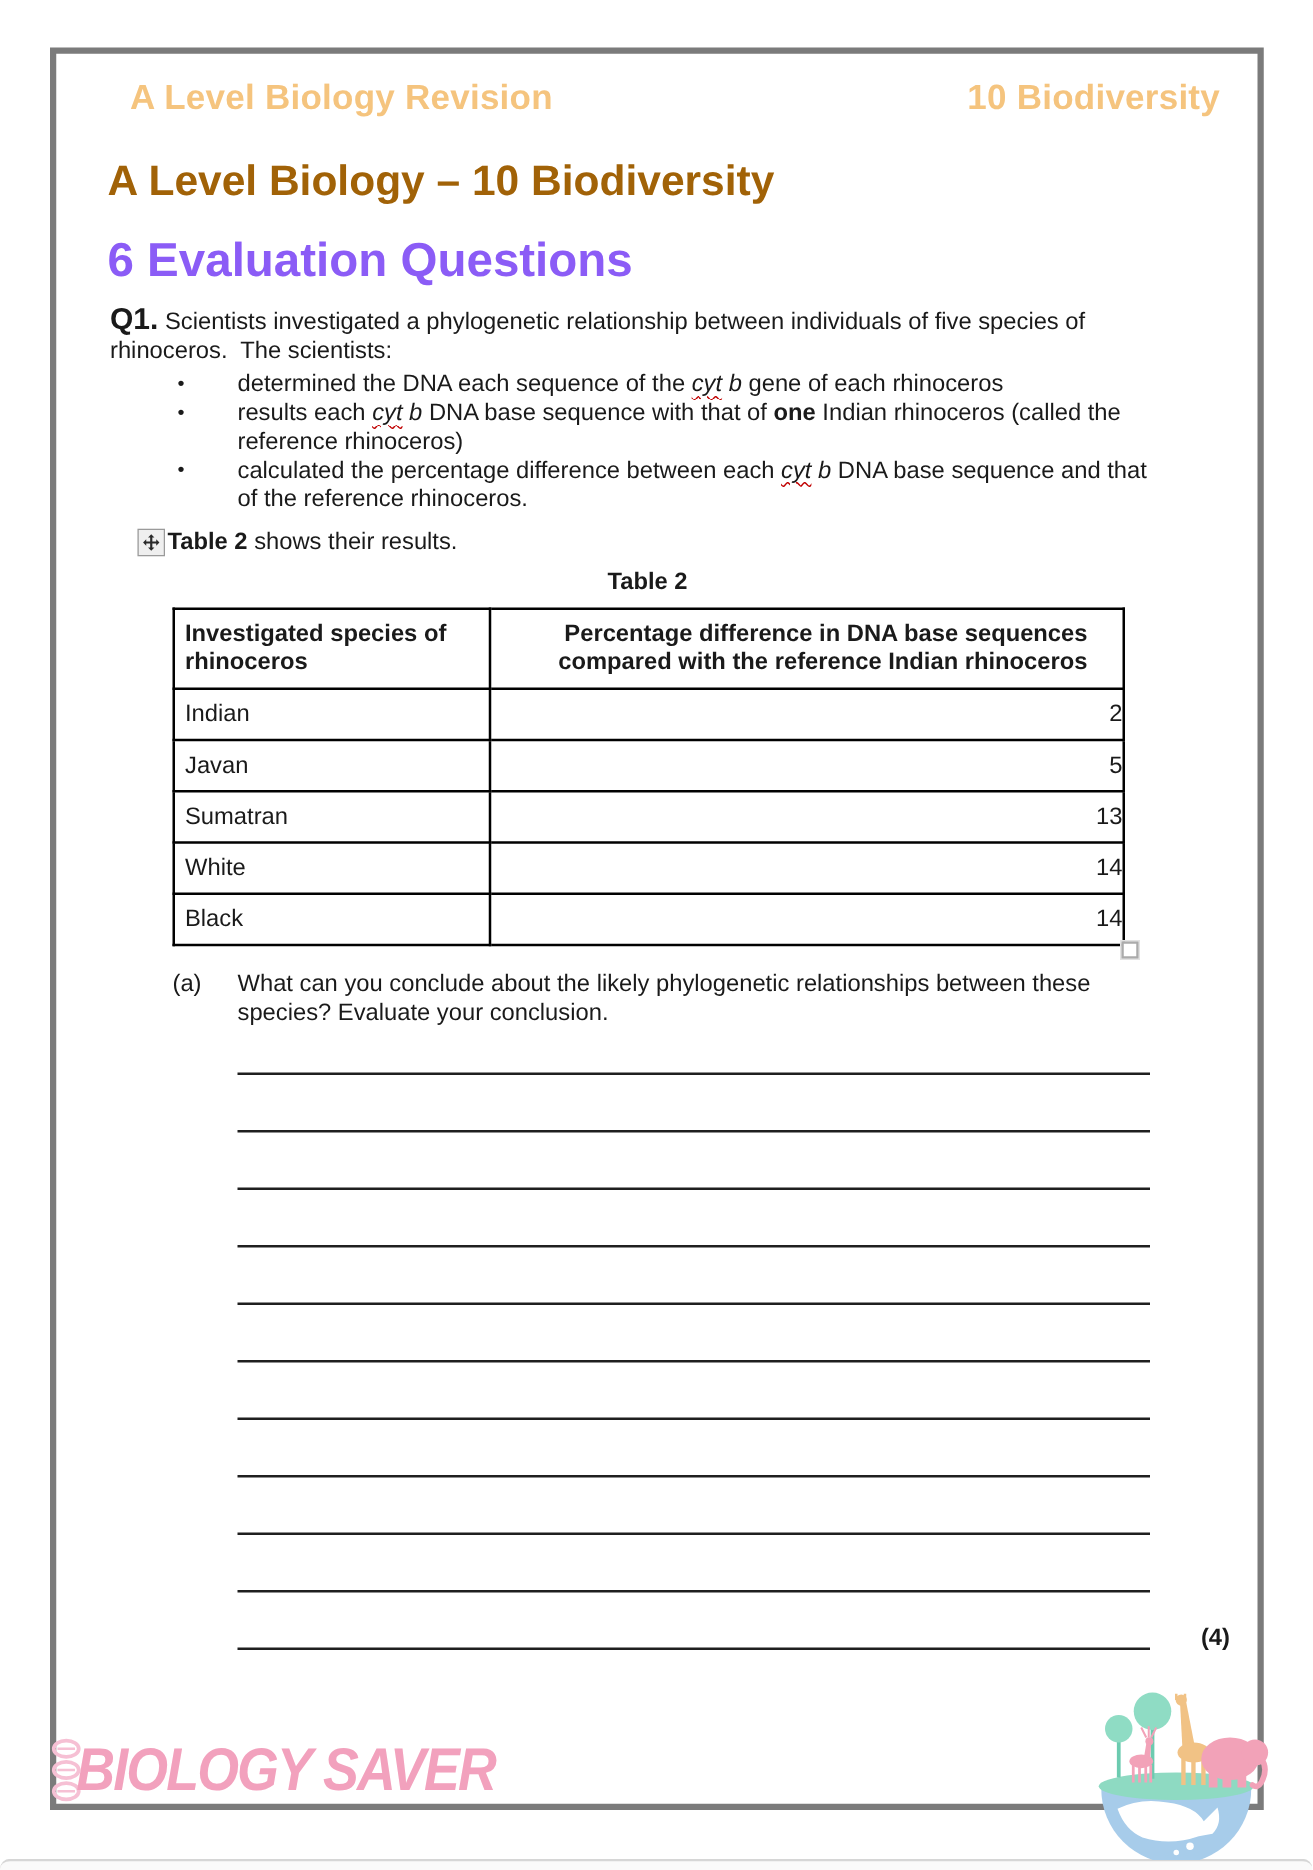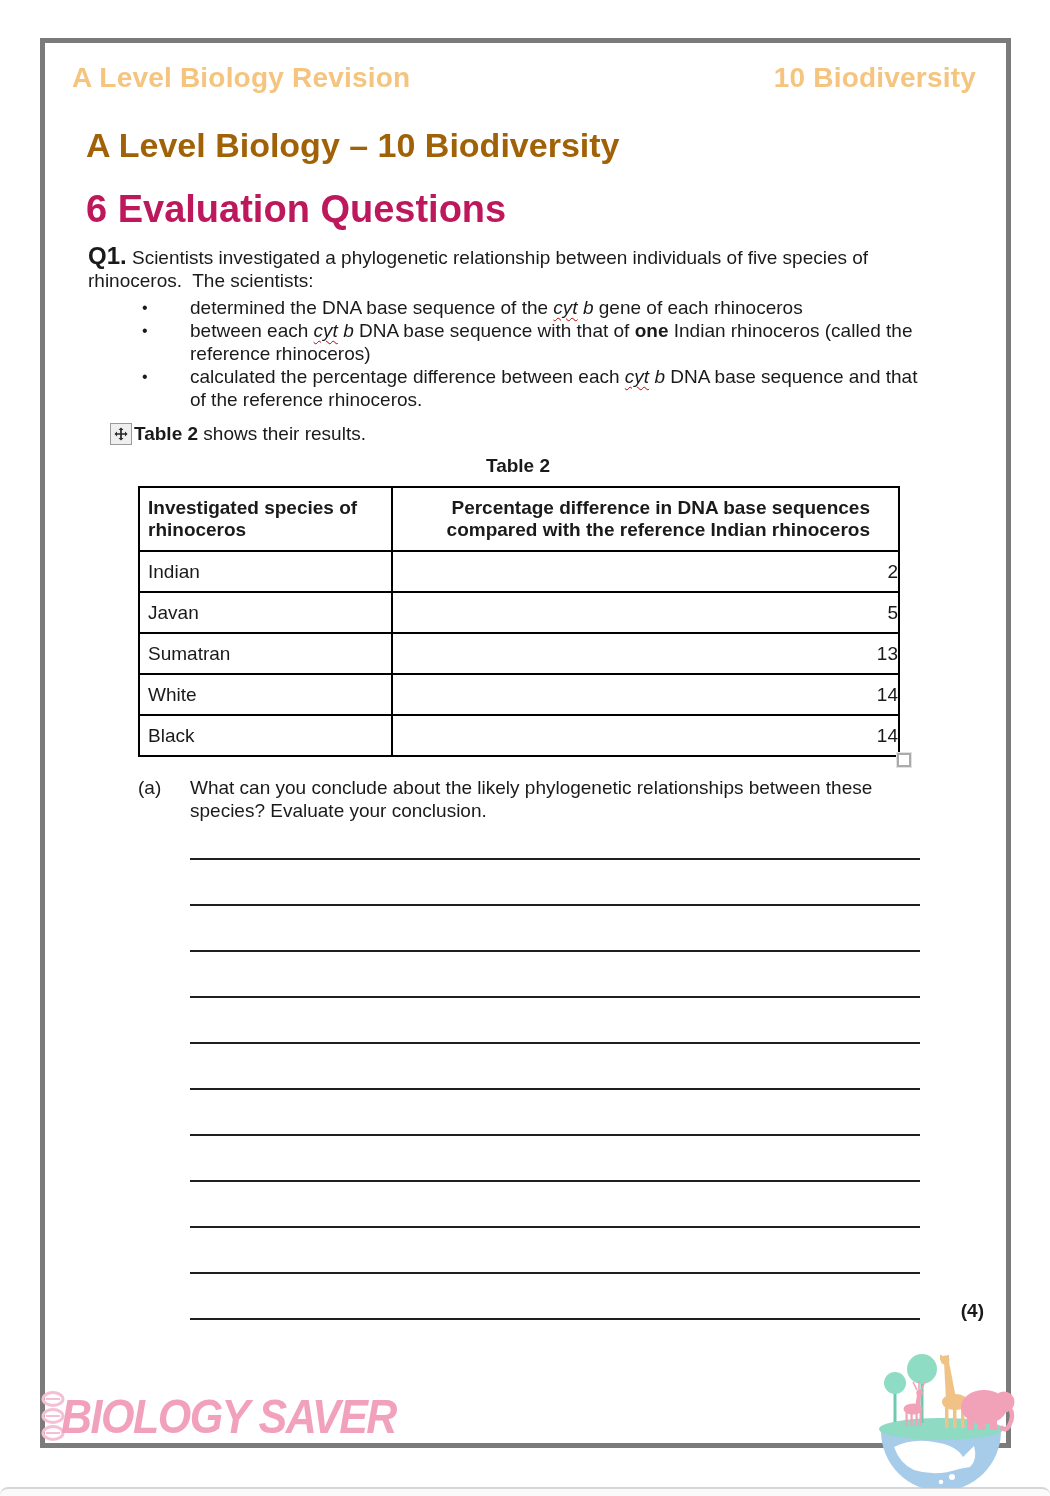--- a/index.html
+++ b/index.html
@@ -5,25 +5,25 @@
   html,body{margin:0;padding:0;}
   body{
     width:1050px;height:1496px;position:relative;background:#ffffff;
     font-family:"Liberation Sans", sans-serif;color:#1a1a1a;overflow:hidden;
   }
   .abs{position:absolute;}
   
   .frame{left:40px;top:38px;width:971px;height:1410px;border:5px solid #7b7b7b;box-sizing:border-box;background:#fff;}
   
   .hdr{font-size:28px;font-weight:600;color:#F5C47E;letter-spacing:0.2px;}
-  .hdr-left{left:72px;top:62px;}
+  .hdr-left{left:104px;top:62px;}
   .hdr-right{right:74px;top:62px;}
   
   .title{left:86px;top:126px;font-size:34px;font-weight:700;color:#a16207;}
-  .subtitle{left:86px;top:188px;font-size:38px;font-weight:700;color:#be185d;}
+  .subtitle{left:86px;top:188px;font-size:38px;font-weight:700;color:#8b5cf6;}
   
   .q1{left:88px;top:244px;width:832px;font-size:19px;line-height:23px;}
   .q1 p{margin:0;white-space:pre-wrap;}
   .rt-q-num{font-weight:700;font-size:24px;}
   .rt-b{font-weight:700;}
   .rt-i{font-style:italic;}
   .rt-sp{font-style:italic;text-decoration-line:underline;text-decoration-style:wavy;
          text-decoration-color:#C00000;text-decoration-thickness:1px;text-underline-offset:3px;}
   .bullets{margin-top:4px;}
   .bullet{display:flex;line-height:23px;}
@@ -73,25 +73,25 @@
 <div class="abs hdr hdr-right">10 Biodiversity</div>
 
 <div class="abs title">A Level Biology – 10 Biodiversity</div>
 <div class="abs subtitle">6 Evaluation Questions</div>
 
 <div class="abs q1">
   <p><span class="rt-q-num">Q1.</span><span> Scientists investigated a phylogenetic relationship between individuals of five species of rhinoceros.  The scientists:</span></p>
   <div class="bullets">
     <div class="bullet">
       <span class="mark">•</span>
-      <span class="btxt"><span>determined the DNA base sequence of the </span><span class="rt-sp">cyt</span><span> </span><span class="rt-i">b</span><span> gene of each rhinoceros</span></span>
+      <span class="btxt"><span>determined the DNA each sequence of the </span><span class="rt-sp">cyt</span><span> </span><span class="rt-i">b</span><span> gene of each rhinoceros</span></span>
     </div>
     <div class="bullet">
       <span class="mark">•</span>
-      <span class="btxt"><span>between each </span><span class="rt-sp">cyt</span><span> </span><span class="rt-i">b</span><span> DNA base sequence with that of </span><span class="rt-b">one</span><span> Indian rhinoceros (called the reference rhinoceros)</span></span>
+      <span class="btxt"><span>results each </span><span class="rt-sp">cyt</span><span> </span><span class="rt-i">b</span><span> DNA base sequence with that of </span><span class="rt-b">one</span><span> Indian rhinoceros (called the reference rhinoceros)</span></span>
     </div>
     <div class="bullet">
       <span class="mark">•</span>
       <span class="btxt"><span>calculated the percentage difference between each </span><span class="rt-sp">cyt</span><span> </span><span class="rt-i">b</span><span> DNA base sequence and that of the reference rhinoceros.</span></span>
     </div>
   </div>
 </div>
 
 <div class="abs tbl-intro">
   <span class="move-box">

